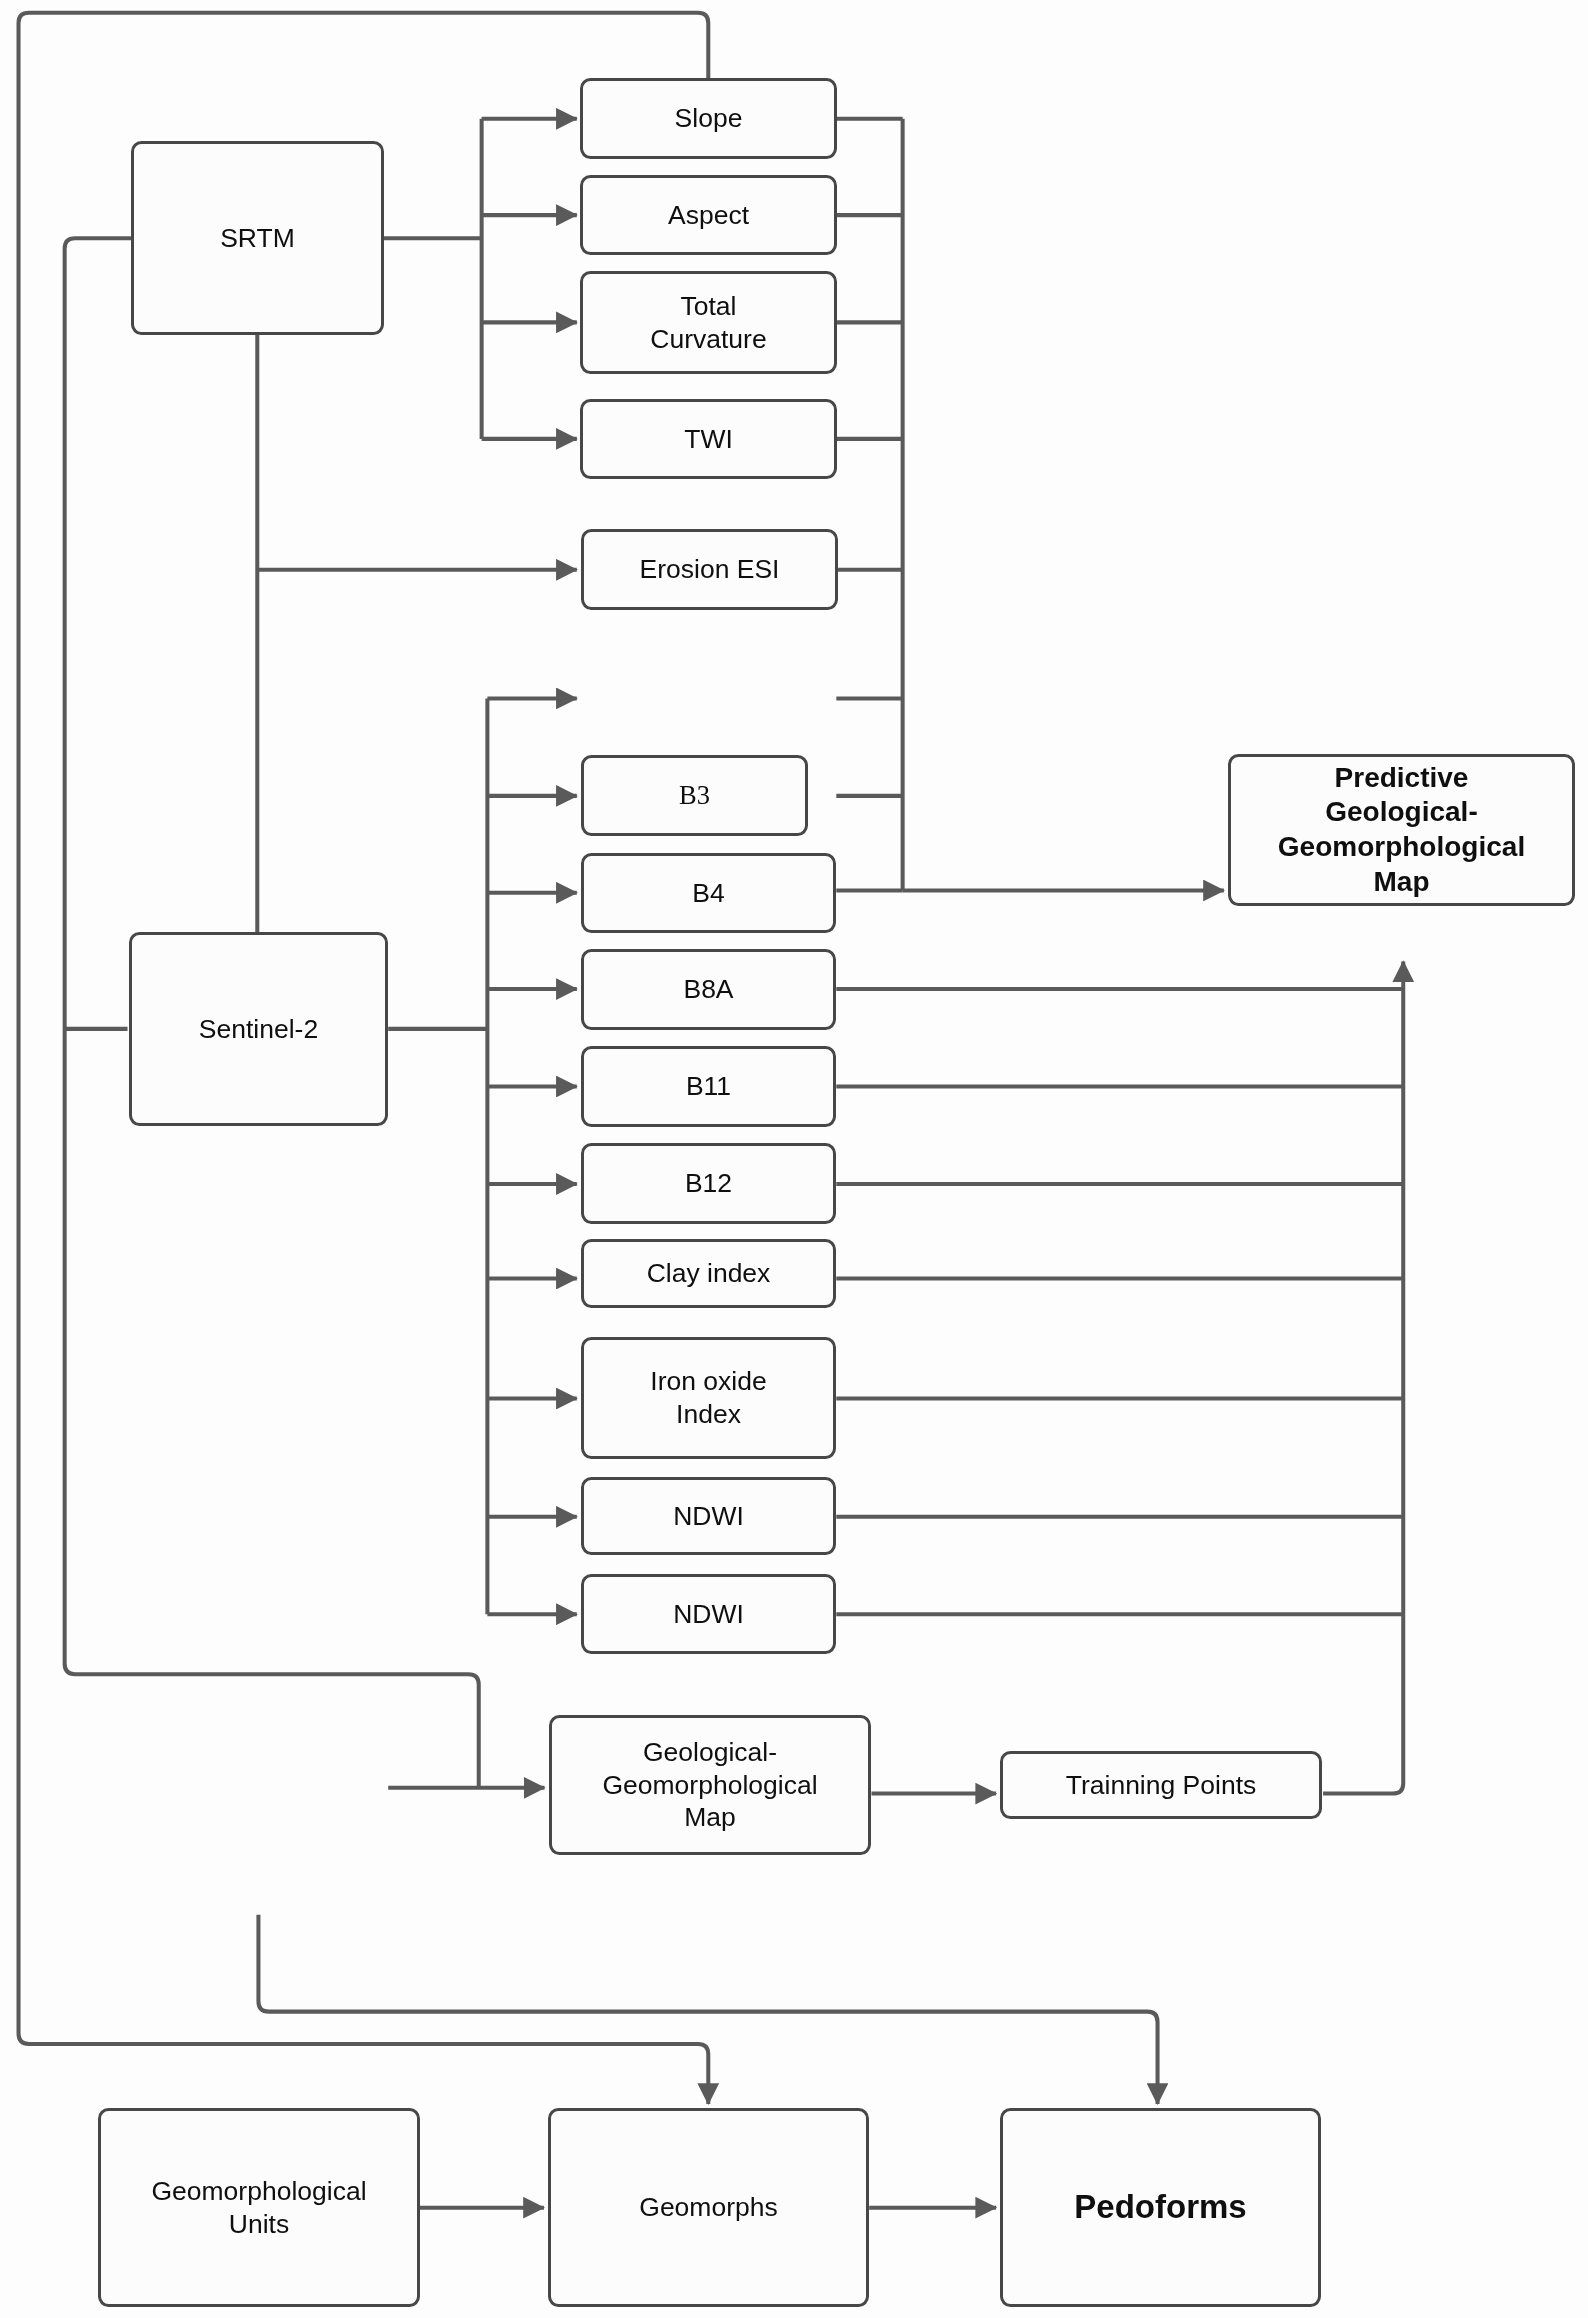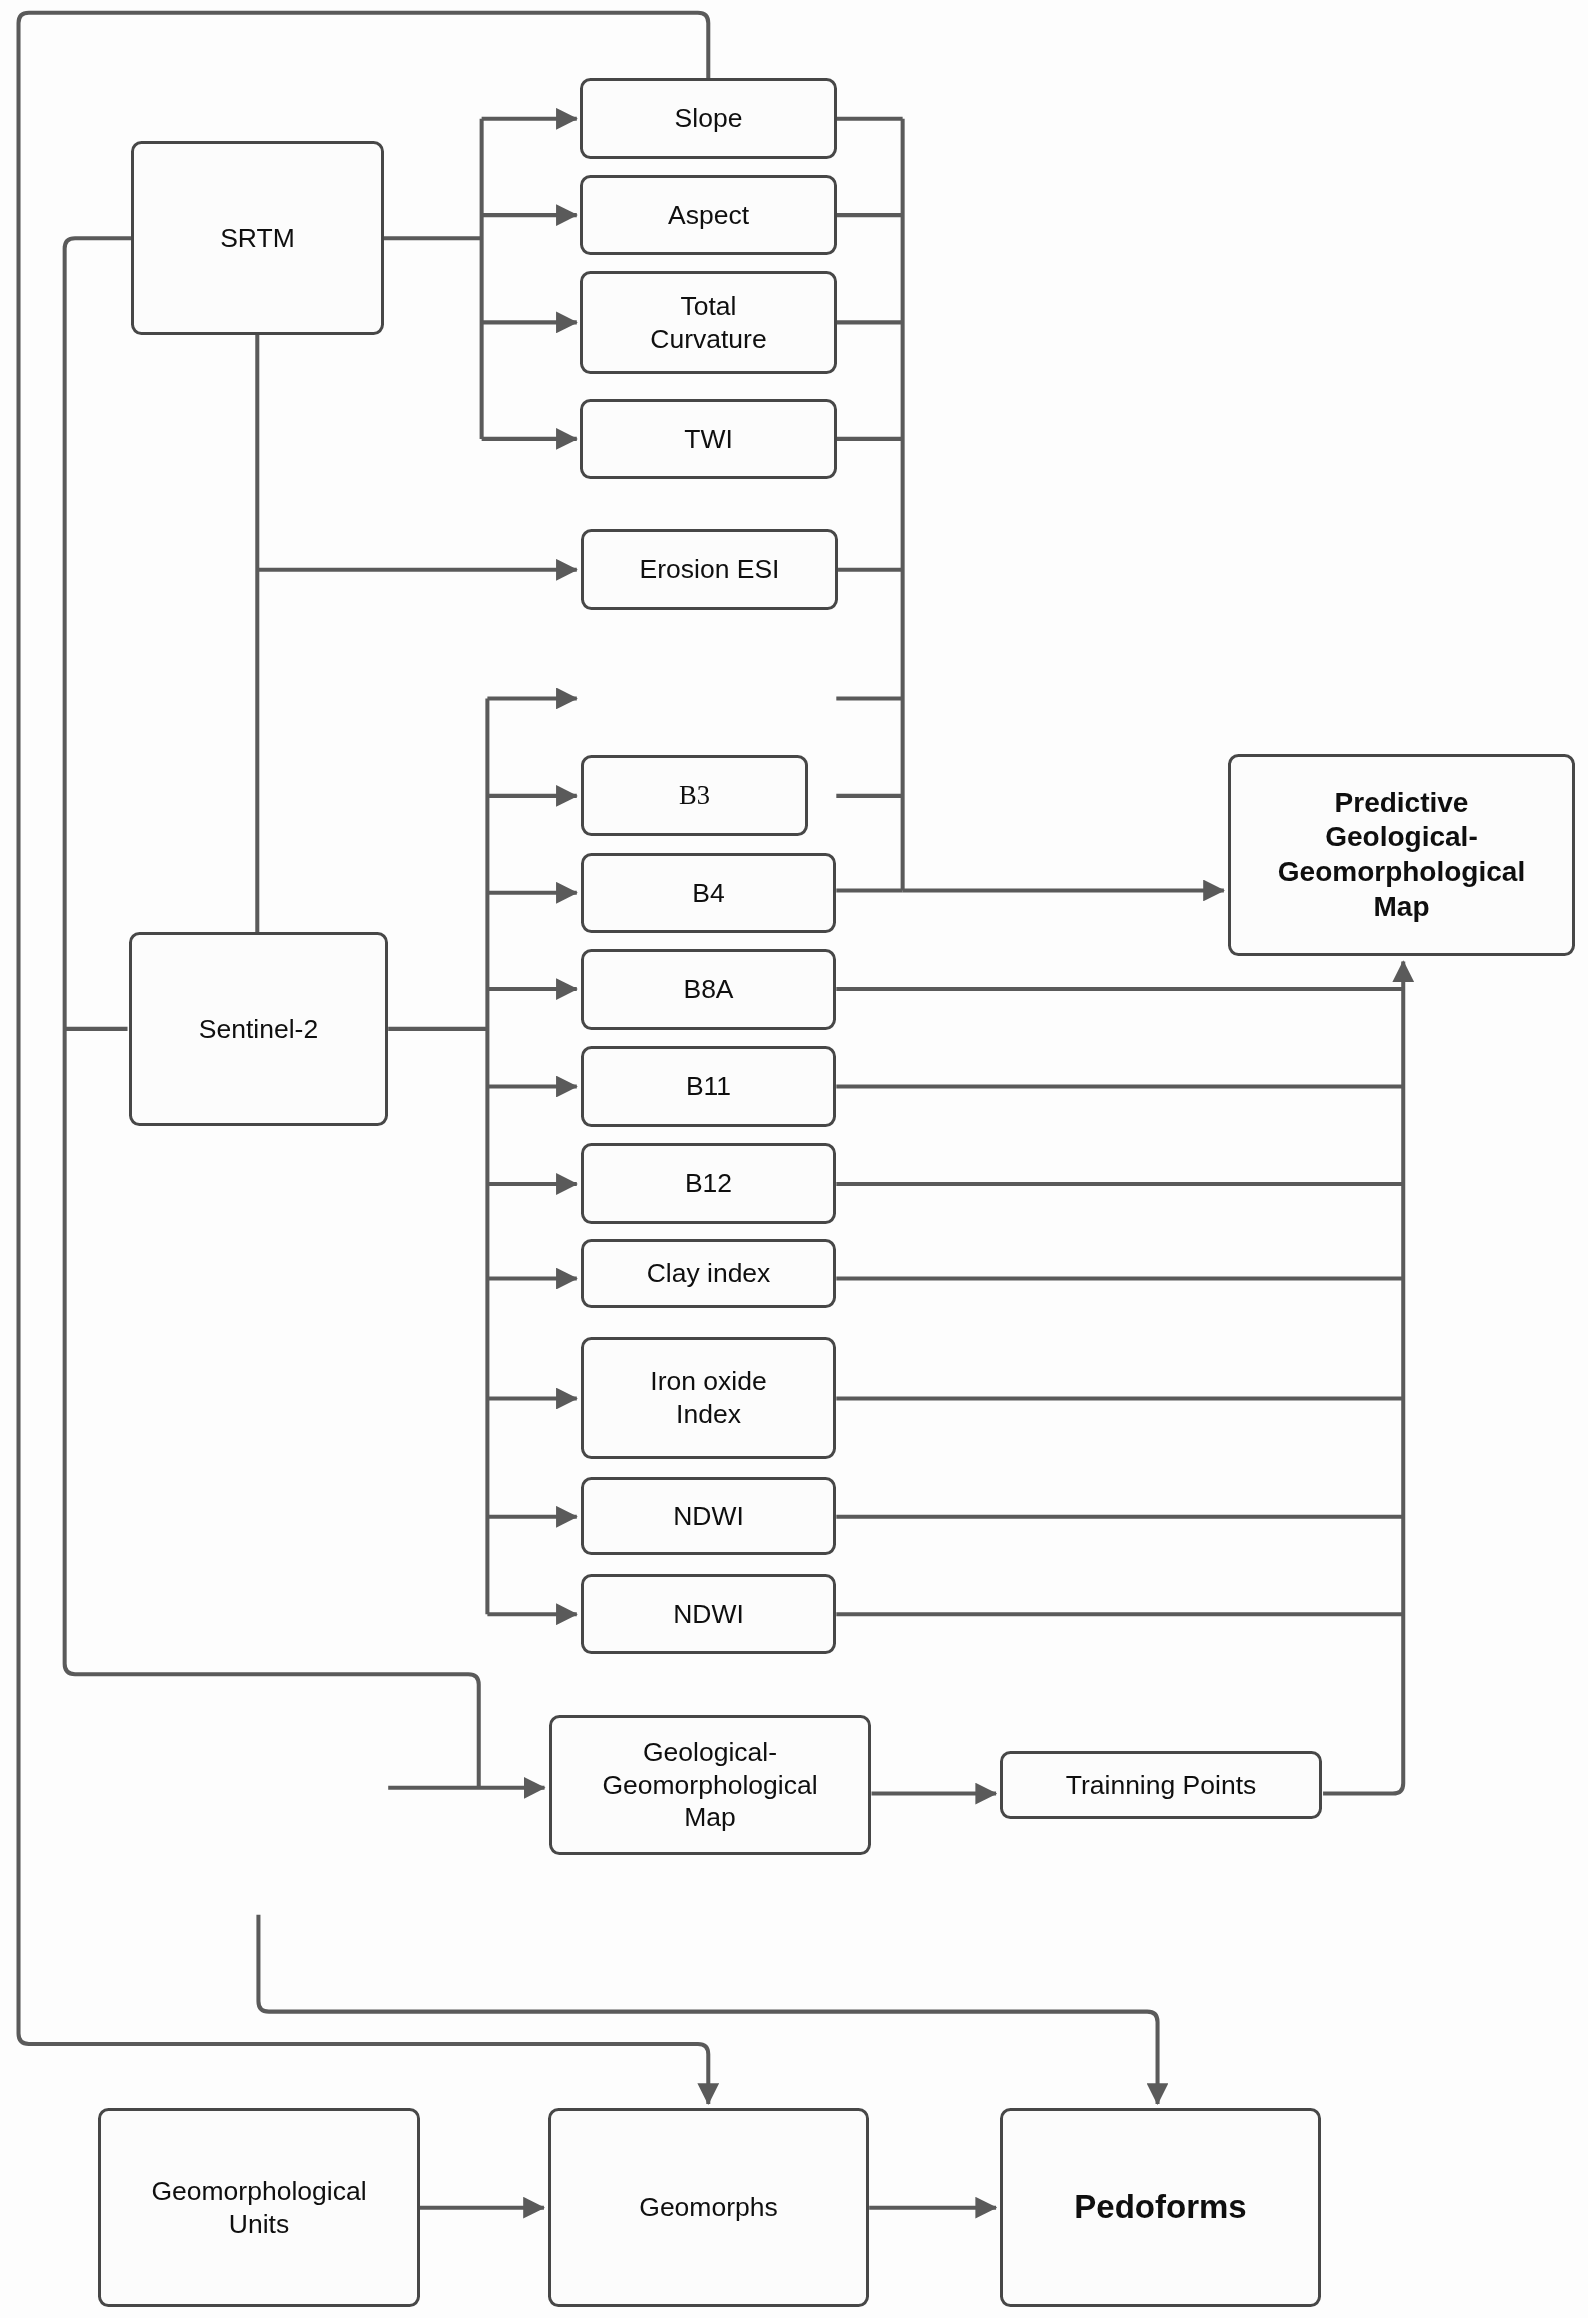--- a/index.html
+++ b/index.html
@@ -122,21 +122,21 @@
   </div>
   <div class="node" style="left:581px;top:1477px;width:255px;height:78px;">
     <span class="label">NDWI</span>
   </div>
   <div class="node" style="left:581px;top:1574px;width:255px;height:80px;">
     <span class="label">NDWI</span>
   </div>
   <div class="node" style="left:129px;top:932px;width:259px;height:194px;">
     <span class="label">Sentinel-2</span>
   </div>
-  <div class="node map" style="left:1228px;top:754px;width:347px;height:202px;">
+  <div class="node map" style="left:1228px;top:754px;width:347px;height:152px;">
     <span class="label">Predictive
 Geological-
 Geomorphological
 Map</span>
   </div>
   <div class="node" style="left:549px;top:1715px;width:322px;height:140px;">
     <span class="label">Geological-
 Geomorphological
 Map</span>
   </div>

